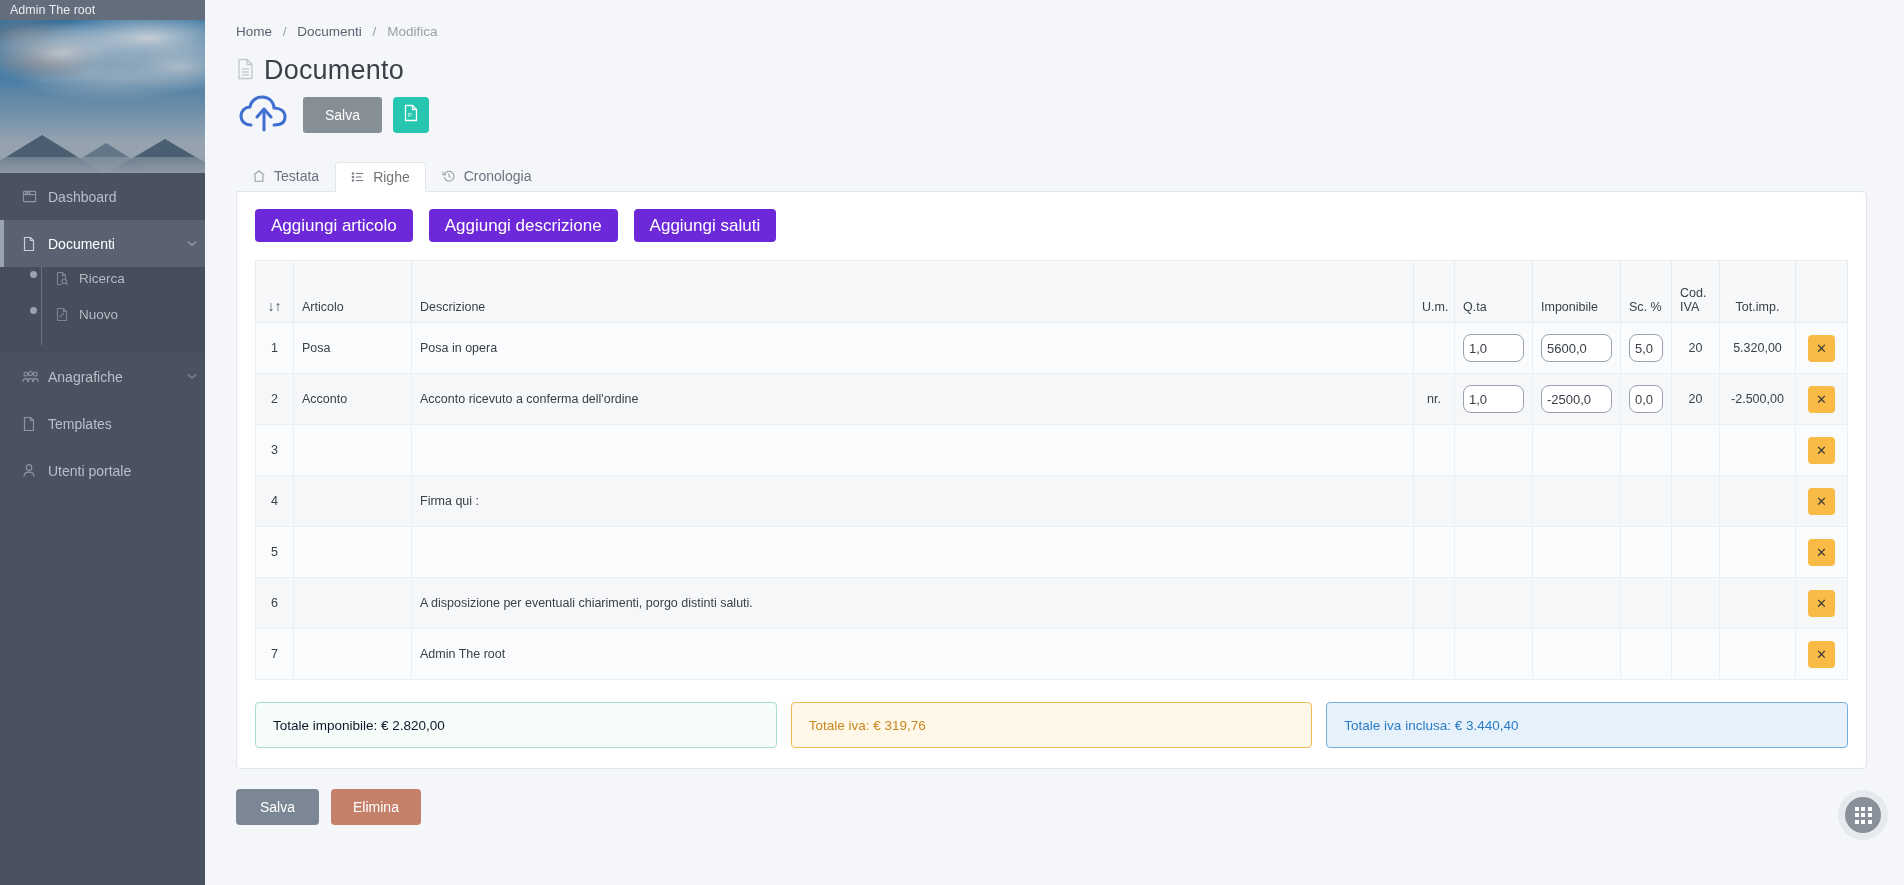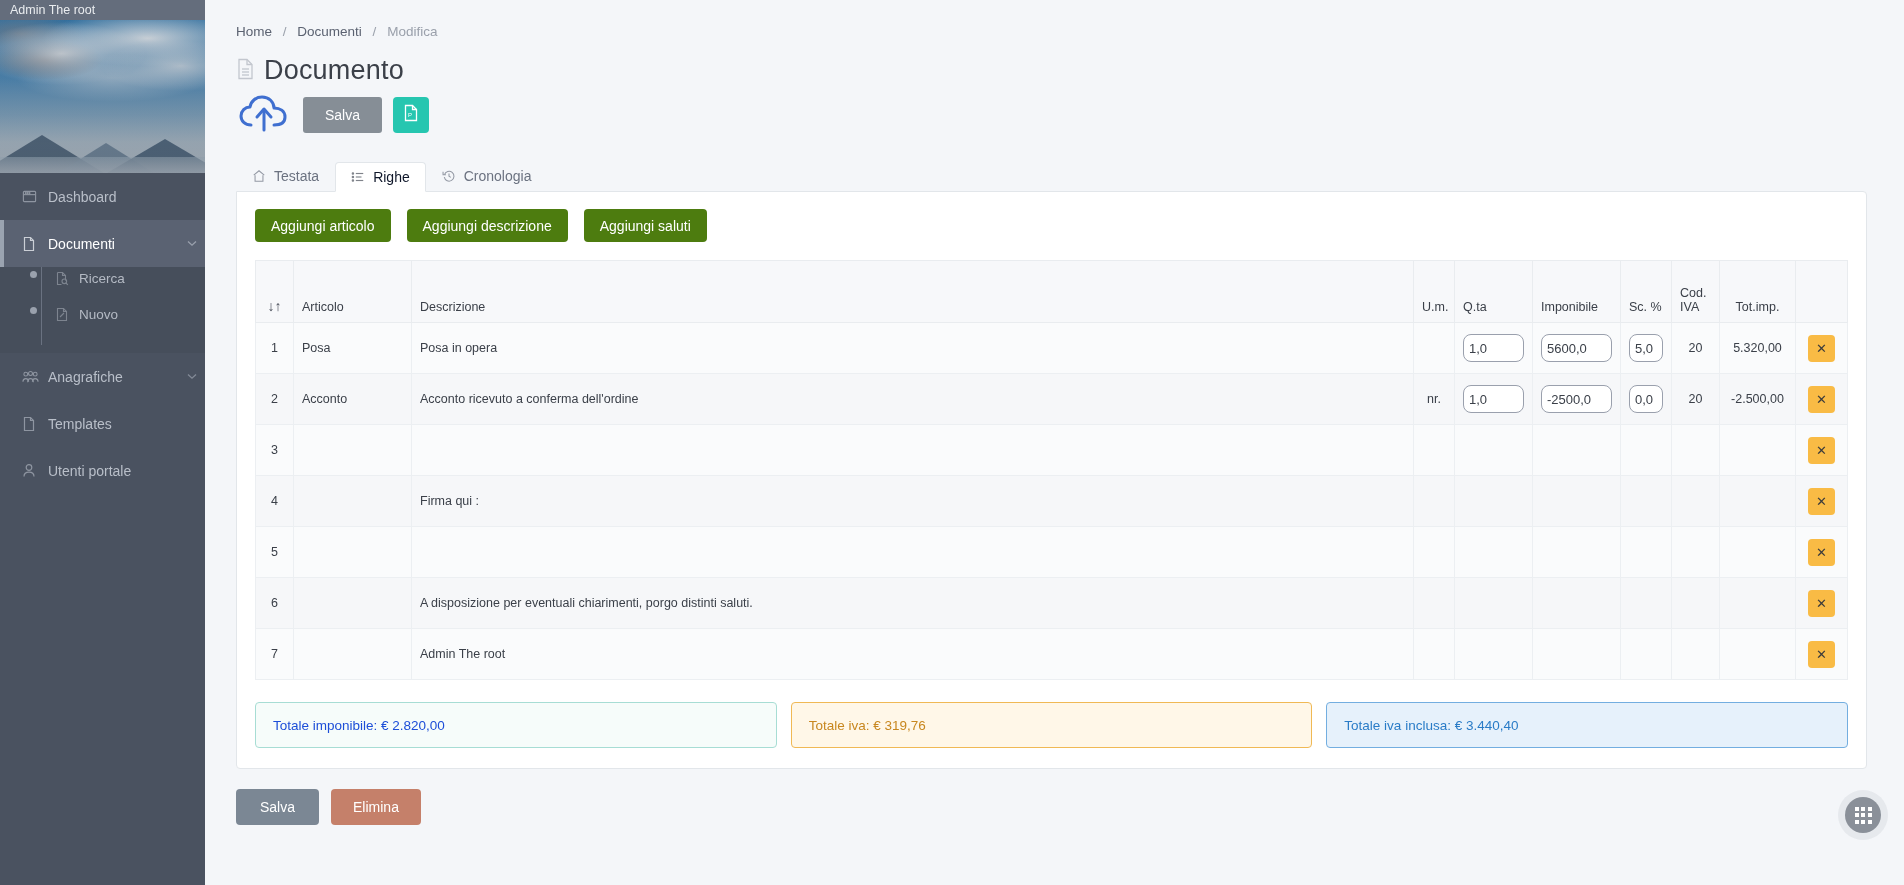--- a/index.html
+++ b/index.html
@@ -199,38 +199,38 @@
     height: 30px; padding: 0 15px;
     font-size: 14px; color: #6b7280;
     border: 1px solid transparent;
     border-radius: 4px 4px 0 0;
     cursor: pointer;
     background: transparent;
   }
   .tab .ticon { opacity: .7; display: inline-flex; }
   .tab.active {
     background: #ffffff;
-    color: #0f172a;
+    color: #737373;
     border-color: #e2e6ea;
     border-bottom-color: #ffffff;
     margin-bottom: -1px;
   }
 
   #panel {
     margin: 0 40px 0 28px;
     background: #ffffff;
     border: 1px solid #e2e6ea;
     border-radius: 0 4px 4px 4px;
     padding: 17px 18px 20px 18px;
     position: relative;
   }
   #add-buttons { display: flex; gap: 16px; margin-bottom: 18px; }
   .btn-add {
-    background: #4d7c0f; color: #ffffff;
-    font-size: 14px; height: 33px; padding: 0 16px;
+    background: #6d28d9; color: #ffffff;
+    font-size: 17px; height: 33px; padding: 0 16px;
     border-radius: 4px;
   }
 
   
   table.rows {
     width: 100%;
     border-collapse: collapse;
     border: 1px solid #e9ecef;
     table-layout: fixed;
   }
@@ -298,21 +298,21 @@
     margin-top: 22px;
   }
   .total-box {
     flex: 1 1 0;
     border-radius: 4px;
     height: 46px;
     display: flex; align-items: center;
     padding-left: 17px;
     font-size: 13.5px;
   }
-  .total-imponibile { background: #f6fcfa; border: 1px solid #a7ddd4; color: #1d4ed8; }
+  .total-imponibile { background: #f6fcfa; border: 1px solid #a7ddd4; color: #0f172a; }
   .total-iva        { background: #fff7e8; border: 1px solid #f0b955; color: #c8871f; }
   .total-inclusa    { background: #e6f1fb; border: 1px solid #73aee0; color: #2a7cc7; }
 
   #required-note {
     text-align: right;
     font-size: 12.5px; color: #6b7280;
     margin: 10px 40px 0 0;
   }
 
   #bottom-actions {

